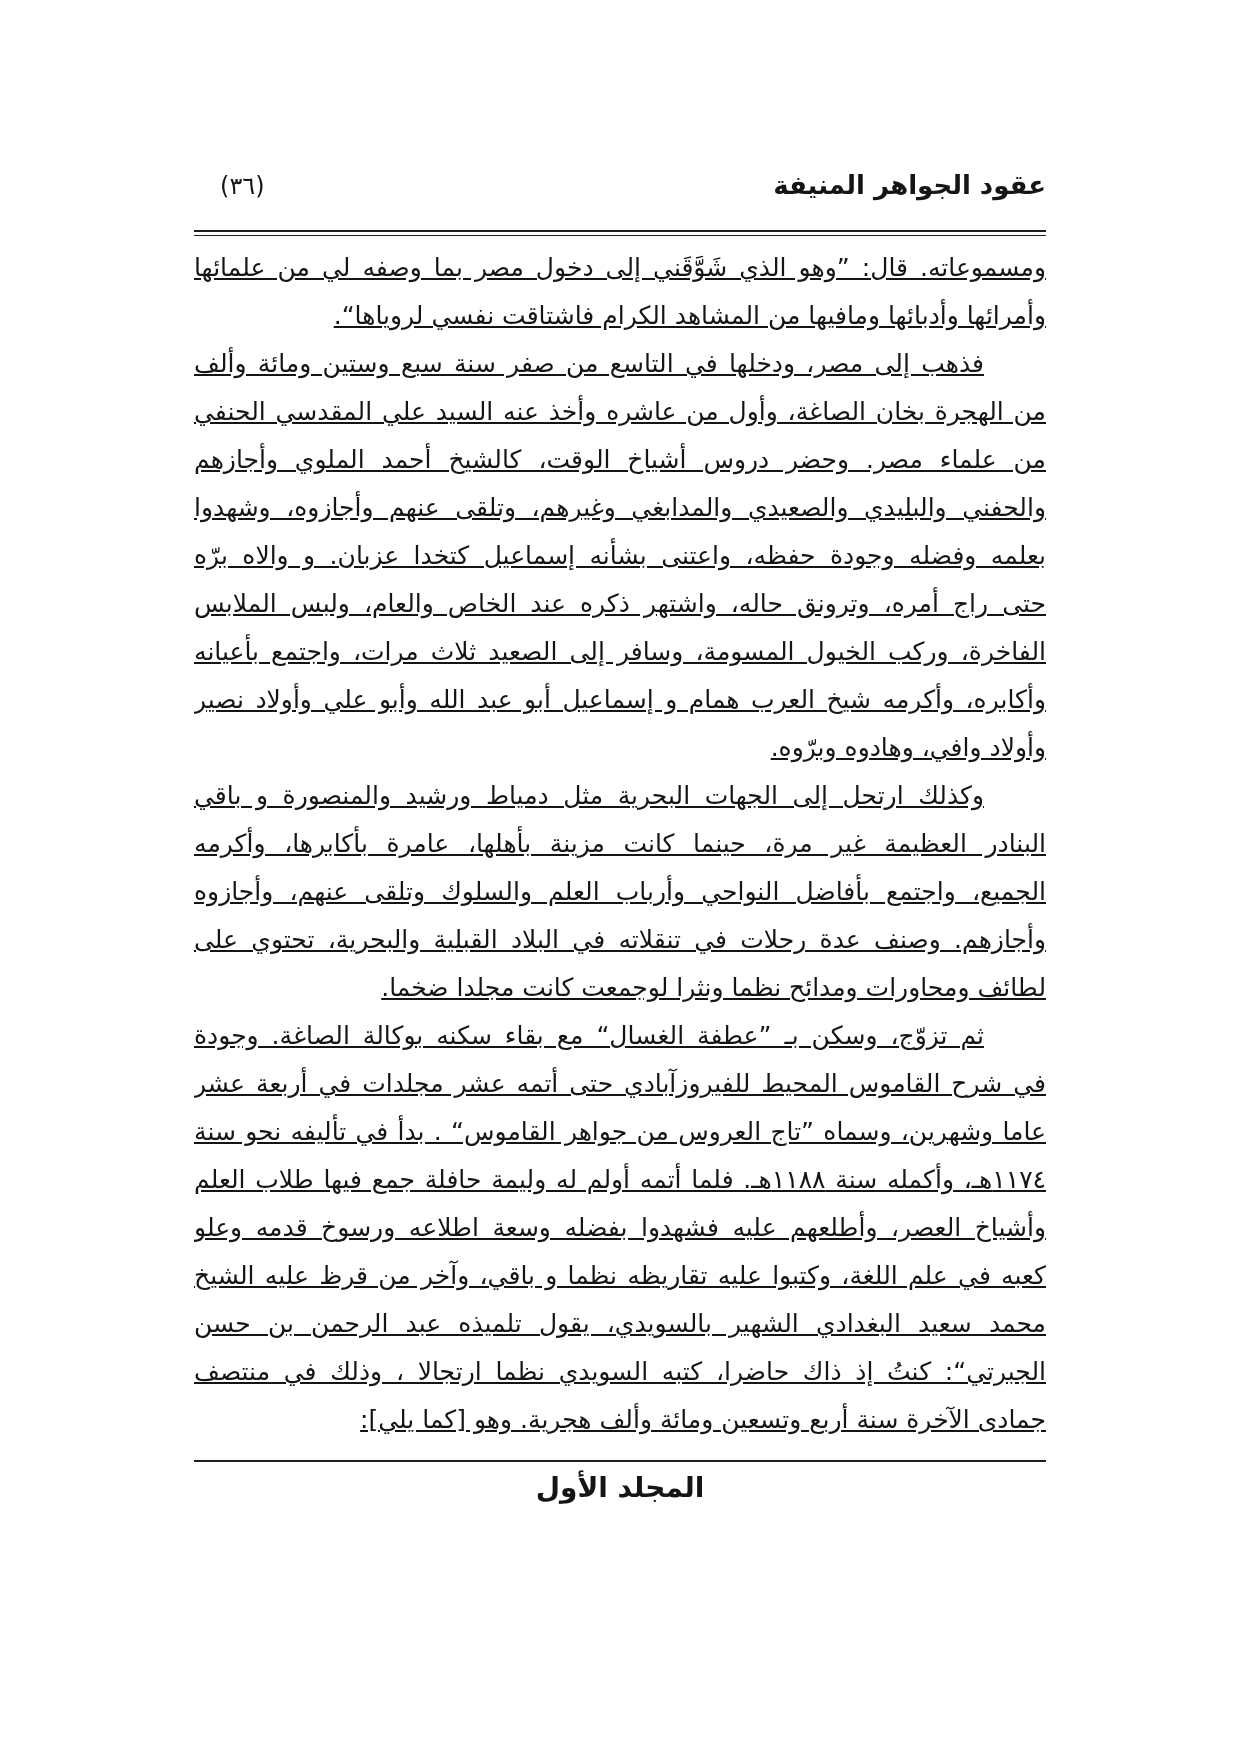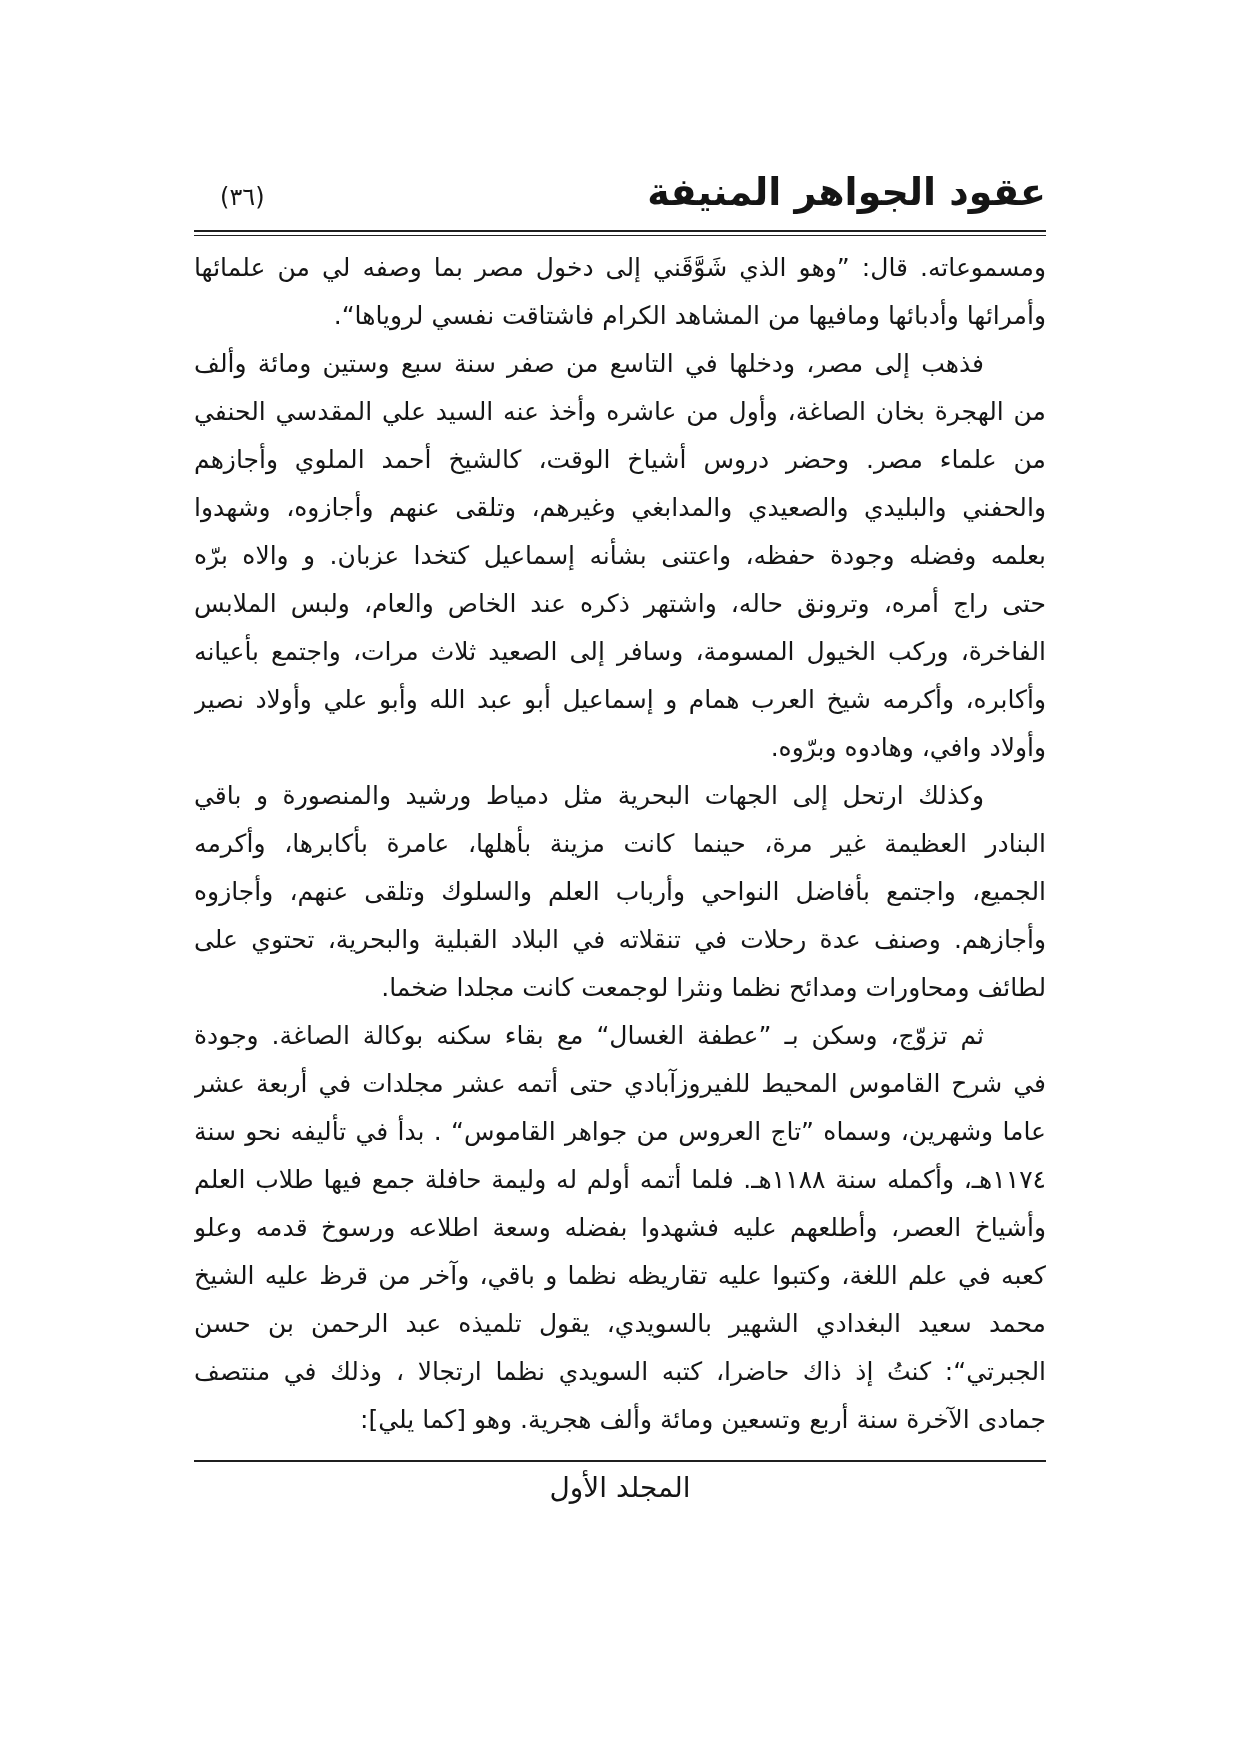--- a/index.html
+++ b/index.html
@@ -24,39 +24,39 @@
     right: 194px;
     width: 852px;
   }
   .header {
     display: flex;
     justify-content: space-between;
     align-items: baseline;
     height: 50px;
   }
   .title {
-    font-size: 38px;
+    font-size: 26px;
     font-weight: bold;
     letter-spacing: 0;
   }
   .pagenum {
     font-size: 24px;
     margin-left: 26px;
     direction: rtl;
   }
   .double-rule {
     margin-top: 10px;
     height: 3px;
     border-top: 2.5px solid #1f1f1f;
     border-bottom: 1.5px solid #1f1f1f;
   }
   .body-text {
     margin-top: 8px;
   }
-  .para { margin: 0; padding: 0; }
+  .para { margin: 0; padding: 0; text-decoration: underline; }
   .line {
     font-size: 25px;
     line-height: 48px;
     height: 48px;
     text-align: justify;
     text-align-last: justify;
     -moz-text-align-last: justify;
     white-space: normal;
     overflow: hidden;
   }
@@ -71,21 +71,21 @@
     margin-top: 16px;
     border-top: 2px solid #1f1f1f;
     height: 0;
   }
   .footer {
     text-align: center;
     margin-top: 4px;
   }
   .volume {
     font-size: 28px;
-    font-weight: normal;
+    font-weight: bold;
     line-height: 44px;
   }
 </style>
 </head>
 <body>
 
 <div class="page">
   <div class="content">
 
     <div class="header">

